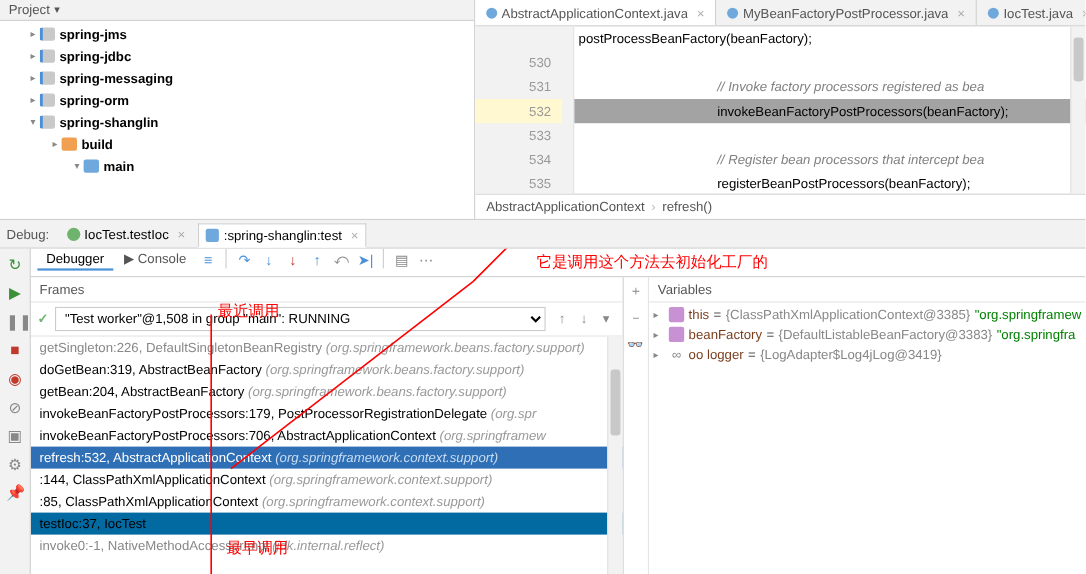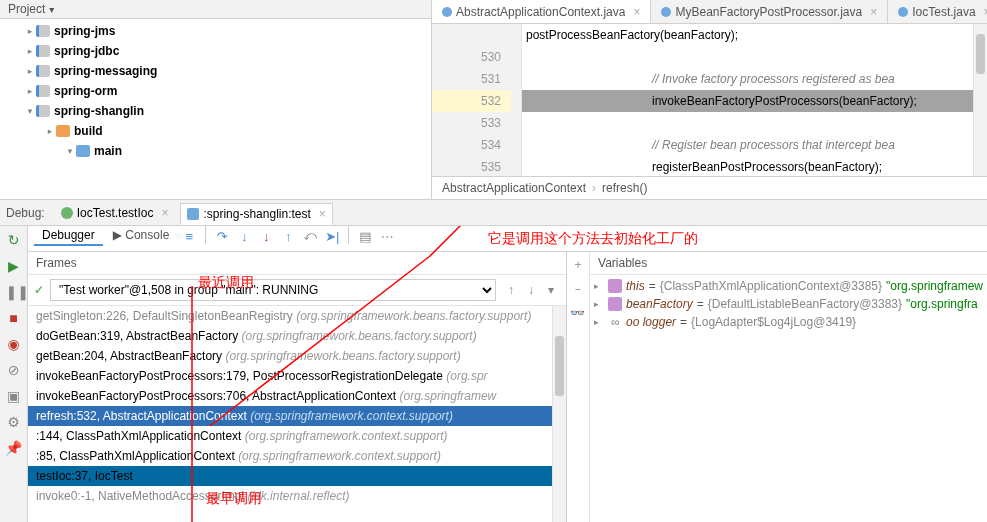--- a/index.html
+++ b/index.html
@@ -98,21 +98,21 @@
 
   .vars { width: 420px; display: flex; flex-direction: column; }
   .vars-rows { padding: 2px 0; }
   .vars-ctl { width: 26px; border-right: 1px solid #e4e4e4; padding-top: 4px; display: flex; flex-direction: column; align-items: center; gap: 8px; }
   .vars-ctl span { color: #888; width: 16px; text-align: center; }
   .var-row { display: flex; align-items: center; padding: 2px 4px; gap: 4px; }
   .var-row .arrow { width: 10px; color: #888; font-size: 9px; }
   .var-row .vicon { width: 14px; height: 14px; display: inline-block; }
   .vicon.purple { background: #c891d4; border-radius: 2px; }
   .vicon.inf { color: #888; font-style: italic; text-align: center; line-height: 14px; }
-  .var-row .name { color: #7a3e1e; font-style: italic; }
+  .var-row .name { color: #7a3e1e; }
   .var-row .eq { color: #555; }
   .var-row .type { color: #888; }
   .var-row .val { color: #008000; }
   .scrollbar-v { position: absolute; right: 0; top: 0; bottom: 0; width: 14px; background: #f2f2f2; border-left: 1px solid #e0e0e0; }
   .scrollbar-v .thumb { position: absolute; left: 2px; right: 2px; background: #c8c8c8; border-radius: 3px; }
 </style>
 </head>
 <body>
 
 <div class="root">

